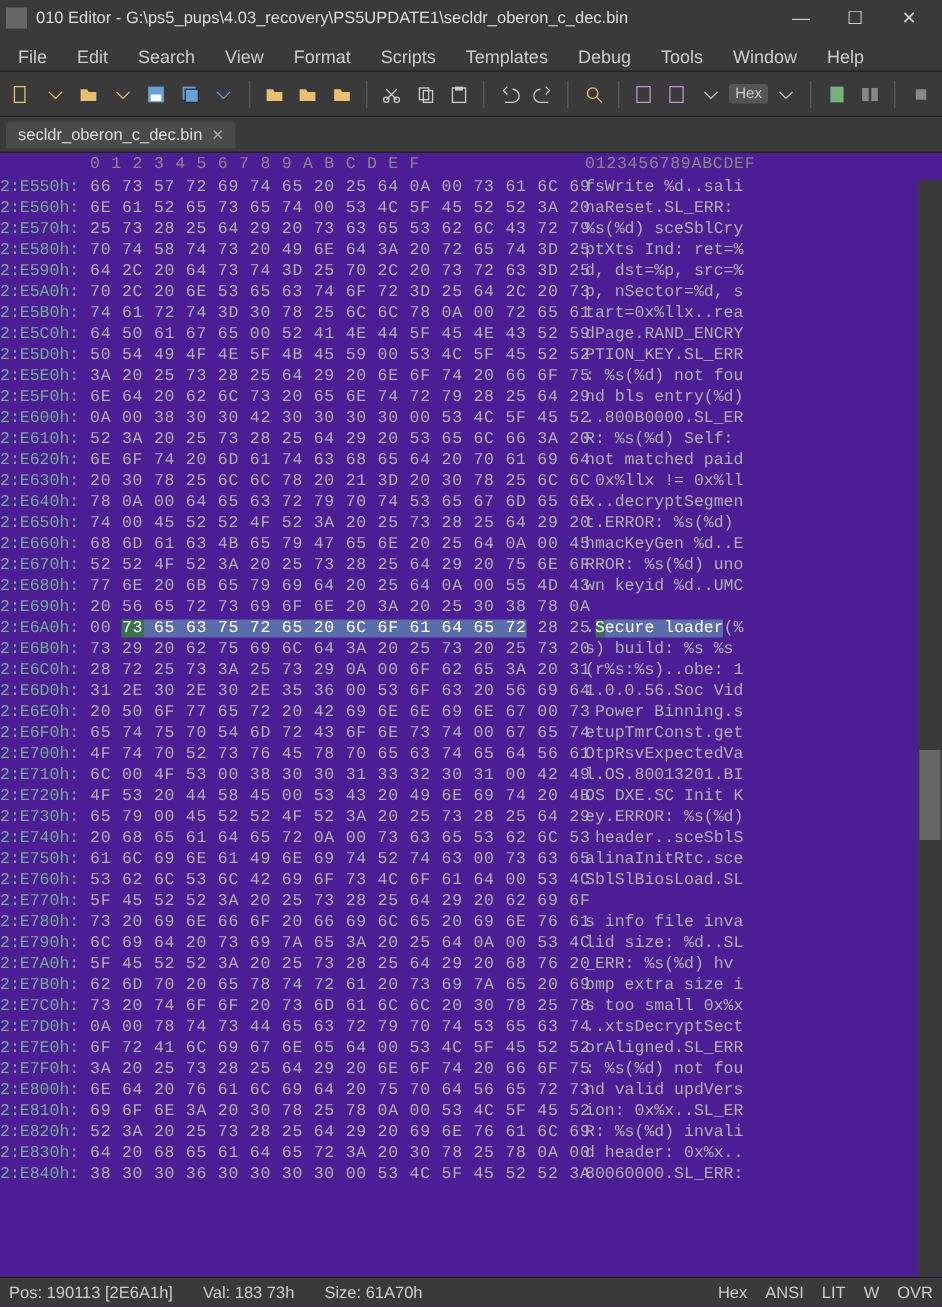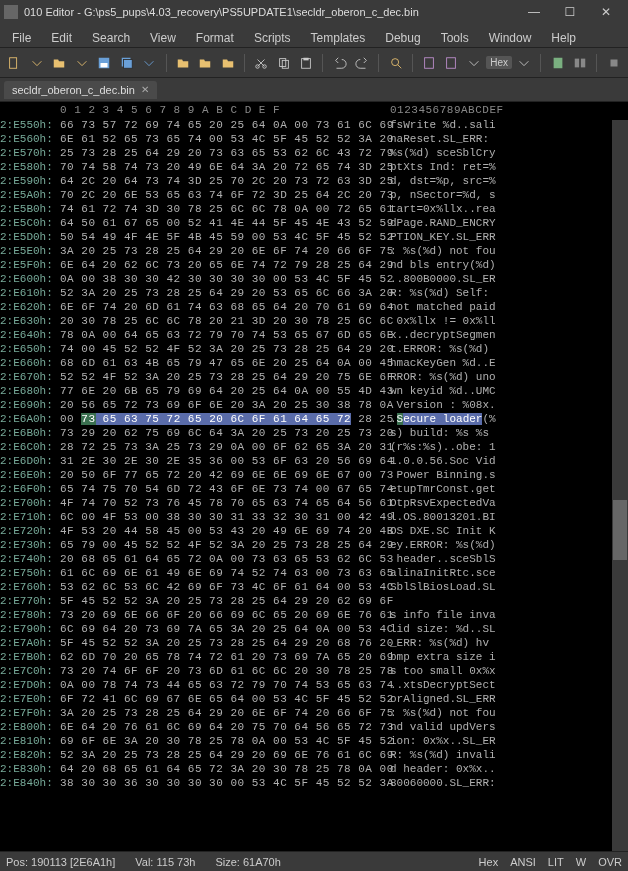--- a/index.html
+++ b/index.html
@@ -11,21 +11,21 @@
     .window-btn { width: 36px; height: 24px; display: flex; align-items: center; justify-content: center; color: #ccc; font-size: 12px; }
     .menu-bar { background: #3a3a3a; height: 24px; display: flex; align-items: flex-end; padding: 0 4px; gap: 4px; border-bottom: 1px solid #222; }
     .menu-item { color: #ccc; font-size: 12px; padding: 2px 8px; cursor: pointer; }
     .toolbar { background: #3a3a3a; height: 30px; display: flex; align-items: center; padding: 0 4px; gap: 2px; border-bottom: 1px solid #222; }
     .toolbar-btn { width: 22px; height: 22px; display: flex; align-items: center; justify-content: center; border-radius: 2px; }
     .toolbar-sep { width: 1px; height: 18px; background: #555; margin: 0 4px; }
     .toolbar svg { width: 14px; height: 14px; }
     .tab-bar { background: #3a3a3a; height: 24px; display: flex; align-items: center; padding: 0 4px; border-bottom: 1px solid #222; }
     .tab { background: #4a4a4a; color: #ddd; font-size: 11px; padding: 3px 8px; border-radius: 3px 3px 0 0; display: flex; align-items: center; gap: 6px; }
     .tab-close { color: #aaa; font-size: 10px; cursor: pointer; }
-    .hex-area { flex: 1; background: #000000; overflow: hidden; display: flex; flex-direction: column; font-family: 'Consolas', 'Courier New', monospace; font-size: 11px; line-height: 14px; position: relative; }
+    .hex-area { flex: 1; background: #4c1d95; overflow: hidden; display: flex; flex-direction: column; font-family: 'Consolas', 'Courier New', monospace; font-size: 11px; line-height: 14px; position: relative; }
     .hex-header { display: flex; color: #888; padding: 1px 0; }
     .addr-col-h { width: 60px; text-align: right; padding-right: 8px; }
     .hex-col-h { width: 330px; letter-spacing: 0.5px; }
     .ascii-col-h { flex: 1; letter-spacing: 0.5px; }
     .hex-rows { flex: 1; overflow: hidden; }
     .hex-row { display: flex; white-space: pre; }
     .addr-col { width: 60px; color: #7a9; text-align: right; padding-right: 20px; }
     .hex-col { width: 330px; color: #b0b0b0; letter-spacing: 0.5px; }
     .ascii-col { flex: 1; color: #b0b0b0; }
     .hl { background: #5a6caa; color: #fff; }
@@ -227,21 +227,21 @@
       <div class="hex-row"><div class="addr-col">2:E5F0h:</div><div class="hex-col">6E 64 20 62 6C 73 20 65 6E 74 72 79 28 25 64 29</div><div class="ascii-col">nd bls entry(%d)</div></div>
       <div class="hex-row"><div class="addr-col">2:E600h:</div><div class="hex-col">0A 00 38 30 30 42 30 30 30 30 00 53 4C 5F 45 52</div><div class="ascii-col">..800B0000.SL_ER</div></div>
       <div class="hex-row"><div class="addr-col">2:E610h:</div><div class="hex-col">52 3A 20 25 73 28 25 64 29 20 53 65 6C 66 3A 20</div><div class="ascii-col">R: %s(%d) Self: </div></div>
       <div class="hex-row"><div class="addr-col">2:E620h:</div><div class="hex-col">6E 6F 74 20 6D 61 74 63 68 65 64 20 70 61 69 64</div><div class="ascii-col">not matched paid</div></div>
       <div class="hex-row"><div class="addr-col">2:E630h:</div><div class="hex-col">20 30 78 25 6C 6C 78 20 21 3D 20 30 78 25 6C 6C</div><div class="ascii-col"> 0x%llx != 0x%ll</div></div>
       <div class="hex-row"><div class="addr-col">2:E640h:</div><div class="hex-col">78 0A 00 64 65 63 72 79 70 74 53 65 67 6D 65 6E</div><div class="ascii-col">x..decryptSegmen</div></div>
       <div class="hex-row"><div class="addr-col">2:E650h:</div><div class="hex-col">74 00 45 52 52 4F 52 3A 20 25 73 28 25 64 29 20</div><div class="ascii-col">t.ERROR: %s(%d) </div></div>
       <div class="hex-row"><div class="addr-col">2:E660h:</div><div class="hex-col">68 6D 61 63 4B 65 79 47 65 6E 20 25 64 0A 00 45</div><div class="ascii-col">hmacKeyGen %d..E</div></div>
       <div class="hex-row"><div class="addr-col">2:E670h:</div><div class="hex-col">52 52 4F 52 3A 20 25 73 28 25 64 29 20 75 6E 6F</div><div class="ascii-col">RROR: %s(%d) uno</div></div>
       <div class="hex-row"><div class="addr-col">2:E680h:</div><div class="hex-col">77 6E 20 6B 65 79 69 64 20 25 64 0A 00 55 4D 43</div><div class="ascii-col">wn keyid %d..UMC</div></div>
-      <div class="hex-row"><div class="addr-col">2:E690h:</div><div class="hex-col">20 56 65 72 73 69 6F 6E 20 3A 20 25 30 38 78 0A</div><div class="ascii-col"> Version : %08x.</div></div>
+      <div class="hex-row"><div class="addr-col">2:E690h:</div><div class="hex-col">20 56 65 72 73 69 6F 6E 20 3A 20 25 30 38 78 0A</div></div>
       <div class="hex-row"><div class="addr-col">2:E6A0h:</div><div class="hex-col"><span>00 </span><span class="cursor-cell">73</span><span class="hl"> 65 63 75 72 65 20 6C 6F 61 64 65 72</span><span> 28 25</span></div><div class="ascii-col"><span>.</span><span class="cursor-cell">S</span><span class="hl">ecure loader</span><span>(%</span></div></div>
       <div class="hex-row"><div class="addr-col">2:E6B0h:</div><div class="hex-col">73 29 20 62 75 69 6C 64 3A 20 25 73 20 25 73 20</div><div class="ascii-col">s) build: %s %s </div></div>
       <div class="hex-row"><div class="addr-col">2:E6C0h:</div><div class="hex-col">28 72 25 73 3A 25 73 29 0A 00 6F 62 65 3A 20 31</div><div class="ascii-col">(r%s:%s)..obe: 1</div></div>
       <div class="hex-row"><div class="addr-col">2:E6D0h:</div><div class="hex-col">31 2E 30 2E 30 2E 35 36 00 53 6F 63 20 56 69 64</div><div class="ascii-col">1.0.0.56.Soc Vid</div></div>
       <div class="hex-row"><div class="addr-col">2:E6E0h:</div><div class="hex-col">20 50 6F 77 65 72 20 42 69 6E 6E 69 6E 67 00 73</div><div class="ascii-col"> Power Binning.s</div></div>
       <div class="hex-row"><div class="addr-col">2:E6F0h:</div><div class="hex-col">65 74 75 70 54 6D 72 43 6F 6E 73 74 00 67 65 74</div><div class="ascii-col">etupTmrConst.get</div></div>
       <div class="hex-row"><div class="addr-col">2:E700h:</div><div class="hex-col">4F 74 70 52 73 76 45 78 70 65 63 74 65 64 56 61</div><div class="ascii-col">OtpRsvExpectedVa</div></div>
       <div class="hex-row"><div class="addr-col">2:E710h:</div><div class="hex-col">6C 00 4F 53 00 38 30 30 31 33 32 30 31 00 42 49</div><div class="ascii-col">l.OS.80013201.BI</div></div>
       <div class="hex-row"><div class="addr-col">2:E720h:</div><div class="hex-col">4F 53 20 44 58 45 00 53 43 20 49 6E 69 74 20 4B</div><div class="ascii-col">OS DXE.SC Init K</div></div>
       <div class="hex-row"><div class="addr-col">2:E730h:</div><div class="hex-col">65 79 00 45 52 52 4F 52 3A 20 25 73 28 25 64 29</div><div class="ascii-col">ey.ERROR: %s(%d)</div></div>
@@ -263,21 +263,21 @@
       <div class="hex-row"><div class="addr-col">2:E830h:</div><div class="hex-col">64 20 68 65 61 64 65 72 3A 20 30 78 25 78 0A 00</div><div class="ascii-col">d header: 0x%x..</div></div>
       <div class="hex-row"><div class="addr-col">2:E840h:</div><div class="hex-col">38 30 30 36 30 30 30 30 00 53 4C 5F 45 52 52 3A</div><div class="ascii-col">80060000.SL_ERR:</div></div>
     </div>
   <div class="scrollbar">
     <div class="scroll-thumb"></div>
   </div>
 </div>
 
 <div class="status-bar">
   <div class="status-item">Pos: 190113 [2E6A1h]</div>
-  <div class="status-item">Val: 115 73h</div>
+  <div class="status-item">Val: 183 73h</div>
   <div class="status-item">Size: 61A70h</div>
   <div class="status-right">
     <div class="status-item">Hex</div>
     <div class="status-item">ANSI</div>
     <div class="status-item">LIT</div>
     <div class="status-item">W</div>
     <div class="status-item">OVR</div>
   </div>
 </div>
 

